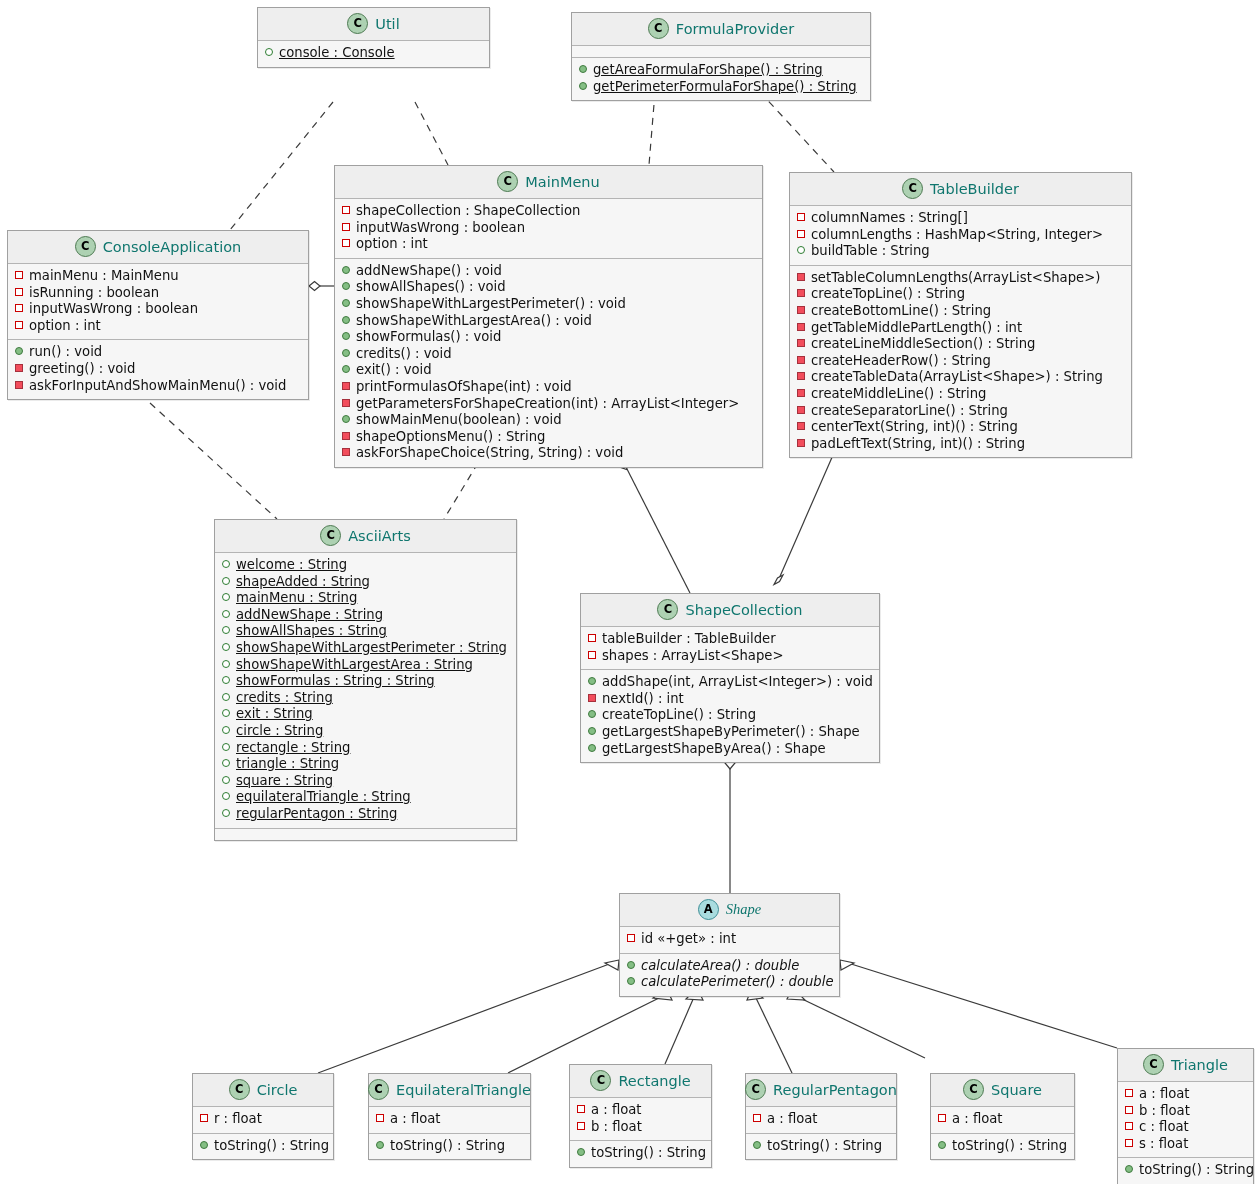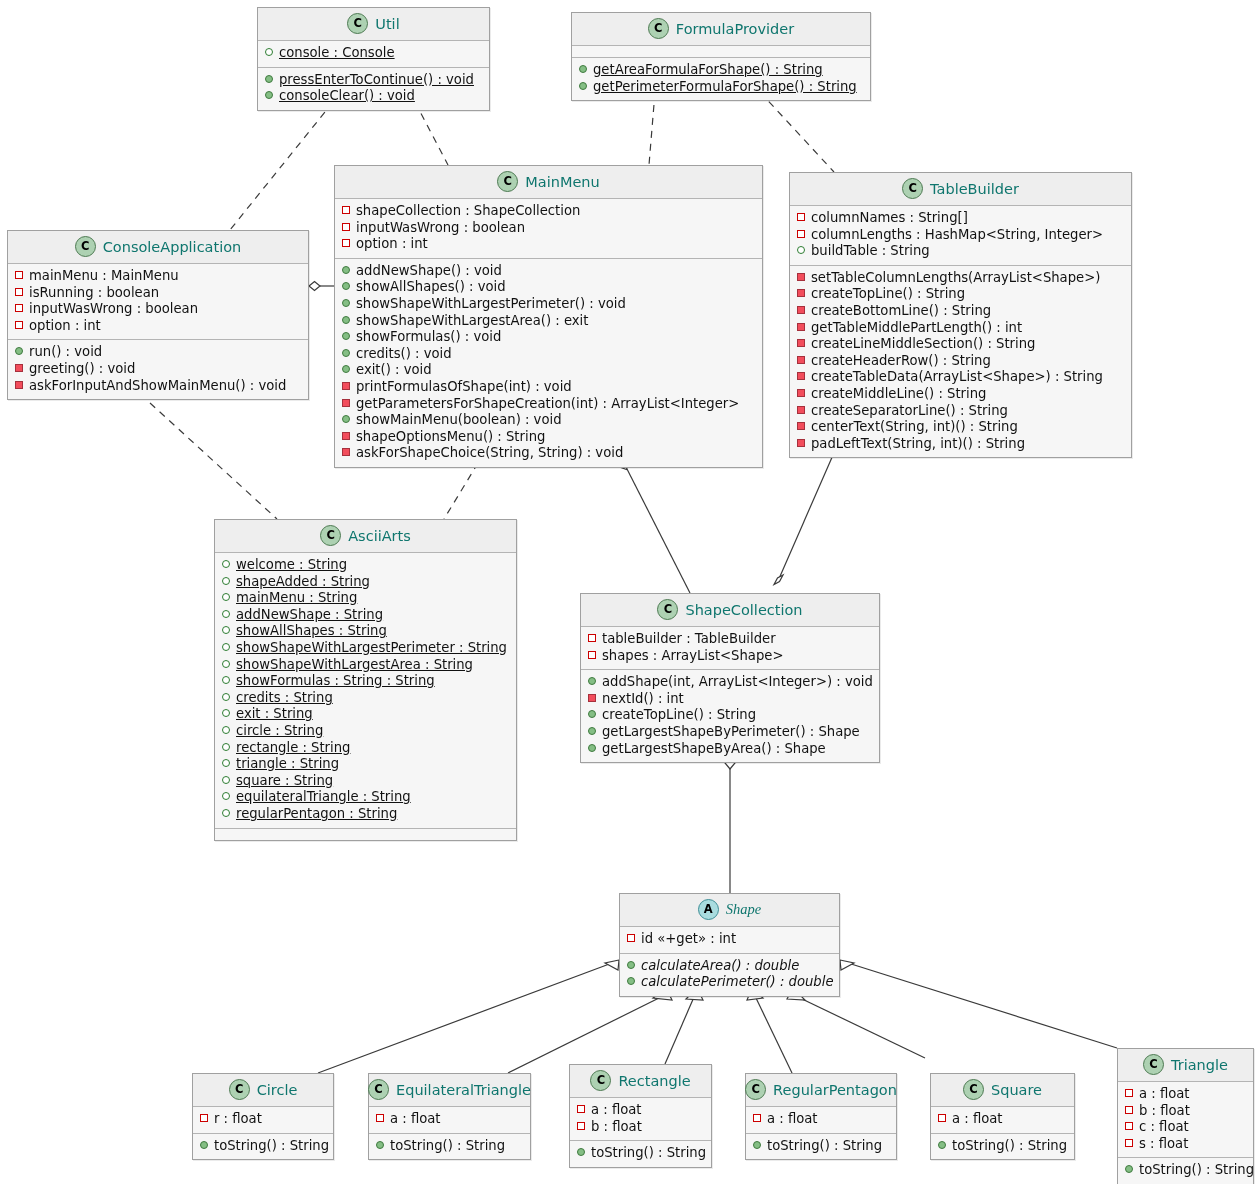--- a/index.html
+++ b/index.html
@@ -87,30 +87,20 @@
       <div class="hdr">
         <span class="cicon">C</span>
         <span class="cname">Util</span>
       </div>
       <div class="compart">
         <div class="row">
           <span class="mk prot"></span>
           <span class="txt u">console : Console</span>
         </div>
       </div>
-      <div class="compart">
-        <div class="row">
-          <span class="mk pub"></span>
-          <span class="txt u">pressEnterToContinue() : void</span>
-        </div>
-        <div class="row">
-          <span class="mk pub"></span>
-          <span class="txt u">consoleClear() : void</span>
-        </div>
-      </div>
     </div>
     <div class="umlbox" style="left: 571px; top: 12px; width: 300px;">
       <div class="hdr">
         <span class="cicon">C</span>
         <span class="cname">FormulaProvider</span>
       </div>
       <div class="compart empty"></div>
       <div class="compart">
         <div class="row">
           <span class="mk pub"></span>
@@ -187,21 +177,21 @@
         <div class="row">
           <span class="mk pub"></span>
           <span class="txt">showAllShapes() : void</span>
         </div>
         <div class="row">
           <span class="mk pub"></span>
           <span class="txt">showShapeWithLargestPerimeter() : void</span>
         </div>
         <div class="row">
           <span class="mk pub"></span>
-          <span class="txt">showShapeWithLargestArea() : exit</span>
+          <span class="txt">showShapeWithLargestArea() : void</span>
         </div>
         <div class="row">
           <span class="mk pub"></span>
           <span class="txt">showFormulas() : void</span>
         </div>
         <div class="row">
           <span class="mk pub"></span>
           <span class="txt">credits() : void</span>
         </div>
         <div class="row">

